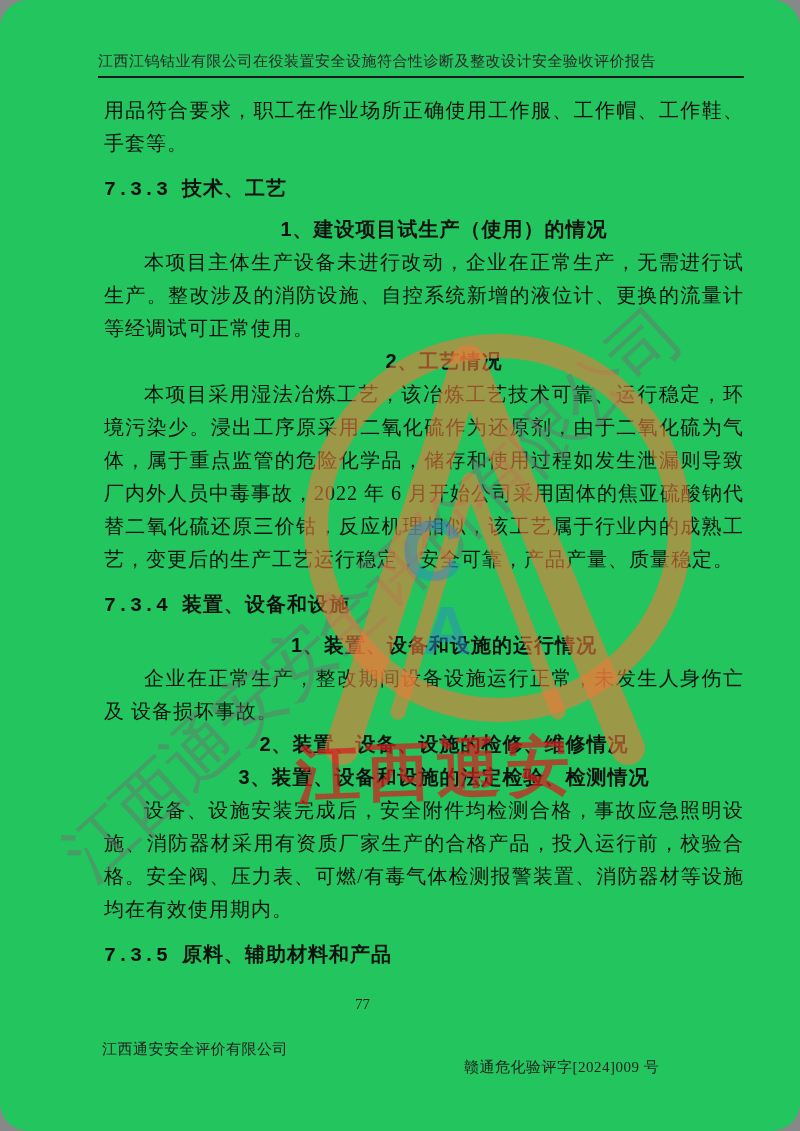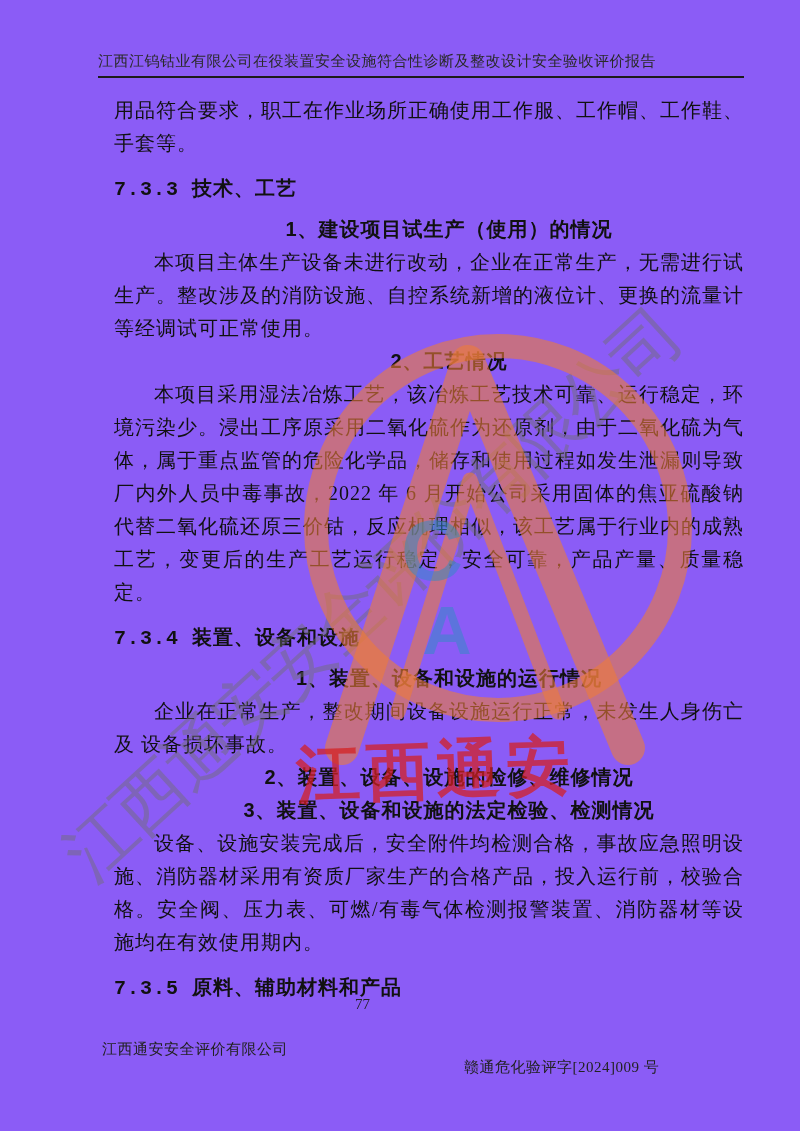--- a/index.html
+++ b/index.html
@@ -1,29 +1,29 @@
 <!DOCTYPE html>
 <html><head>
 <meta charset="utf-8">
 <style>
   html,body{margin:0;padding:0;background:#888;}
   .page{
     position:relative;width:800px;height:1131px;margin:0 auto;
-    background:#8b5cf6;overflow:hidden;
-    font-family:"Liberation Serif",serif;color:#111;
+    background:#22c55e;overflow:hidden;
+    font-family:"Liberation Serif",serif;color:#111;border-radius:28px;
   }
   
   .doc-header{
     position:absolute;left:98px;right:56px;top:52px;
     border-bottom:2px solid #1b1b1b;padding-bottom:5px;
     font-size:15px;letter-spacing:.5px;color:#2a2a2a;white-space:nowrap;
   }
   
   .doc-body{
-    position:absolute;left:114px;right:56px;top:94px;
+    position:absolute;left:104px;right:56px;top:94px;
     font-size:20px;line-height:33px;letter-spacing:1px;
     text-align:justify;
   }
   .doc-body p{margin:0;text-indent:2em;}
   .doc-body p.cont{text-indent:0;}
   .doc-body h2{
     font-size:20px;font-weight:bold;margin:13px 0 7px;line-height:33px;
     font-family:Liberation Mono, monospace;letter-spacing:1px;text-align:left;
   }
   .doc-body h3{

